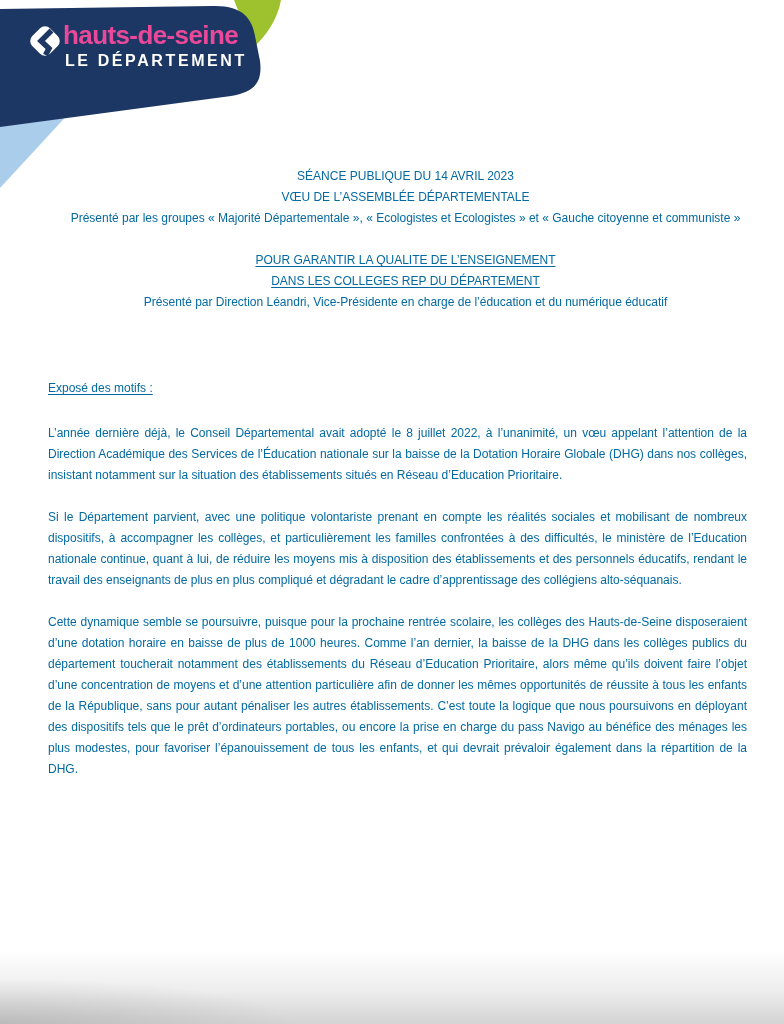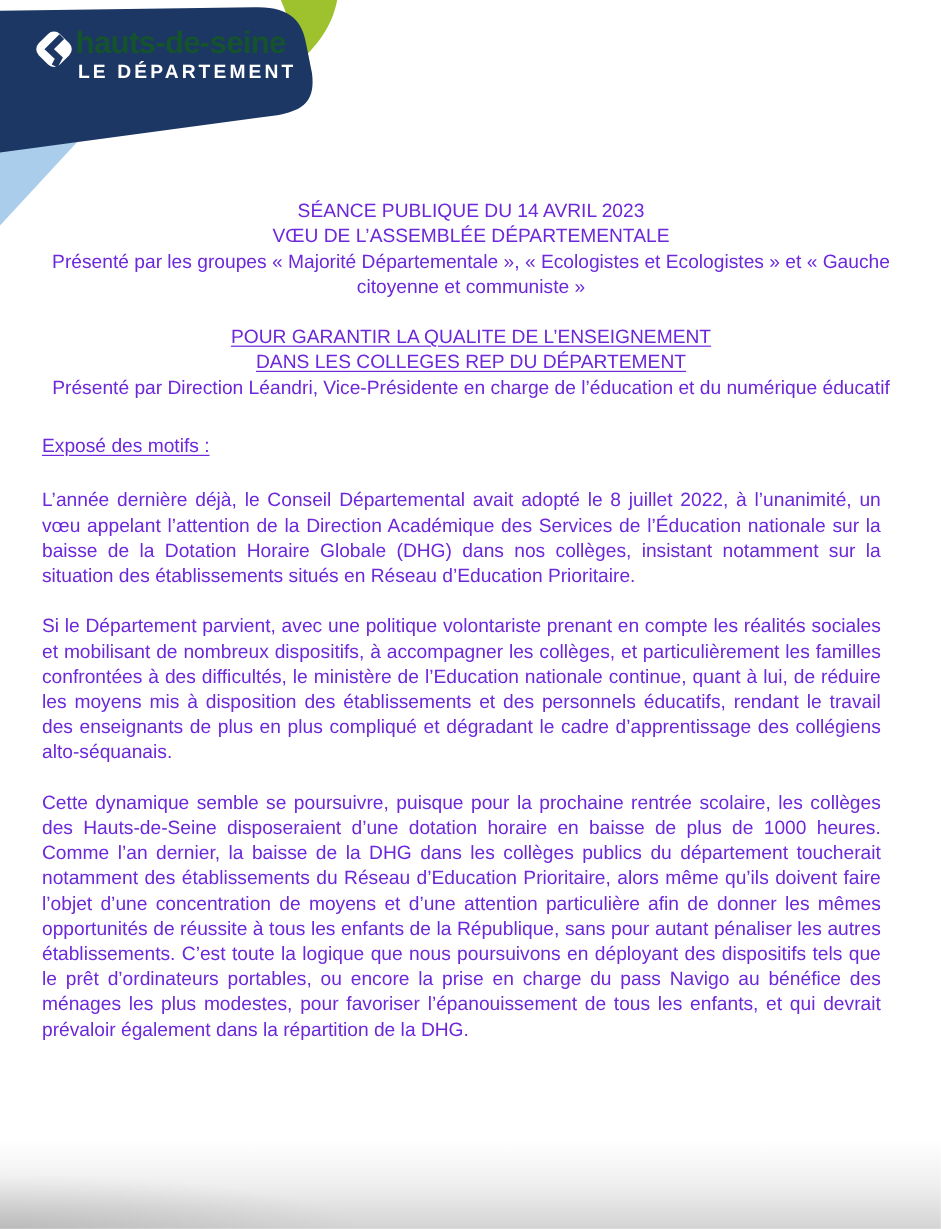--- a/index.html
+++ b/index.html
@@ -11,41 +11,41 @@
     position: relative;
     overflow: hidden;
   }
   .page { position: absolute; inset: 0; }
 
   
   .logo-wrap { position: absolute; top: 0; left: 0; width: 310px; height: 200px; }
   .logo-svg { position: absolute; top: 0; left: 0; display: block; }
   .wordmark {
     position: absolute; left: 63px; top: 20px;
-    color: #14532d; font-weight: bold;
+    color: #ec4899; font-weight: bold;
     font-size: 26px; letter-spacing: -0.6px;
     white-space: nowrap;
   }
   .dept {
     position: absolute; left: 65px; top: 52px;
     color: #ffffff; font-weight: bold;
     font-size: 16px; letter-spacing: 2.6px;
     white-space: nowrap;
   }
 
   
   .content {
-    position: absolute; left: 35px; top: 166px; width: 715px;
-    font-size: 16px; line-height: 21px; color: #6d28d9;
+    position: absolute; left: 48px; top: 166px; width: 715px;
+    font-size: 12px; line-height: 21px; color: #0369a1;
   }
   .center { text-align: center; }
   .just   { text-align: justify; text-justify: inter-word; }
   .u      { text-decoration: underline; text-underline-offset: 2px; }
   .subject-block { margin-top: 21px; }
-  .section-heading { margin-top: 28px; }
+  .section-heading { margin-top: 65px; }
   .paragraphs { margin-top: 24px; }
   .paragraphs p { margin: 0 16px 21px 0; }
 
   
   .bottom-shade {
     position: absolute; left: 0; bottom: 0; width: 784px; height: 74px;
     background: linear-gradient(to bottom,
       rgba(185,185,185,0) 0%,
       rgba(183,183,183,0.25) 55%,
       rgba(168,168,168,0.50) 100%);

